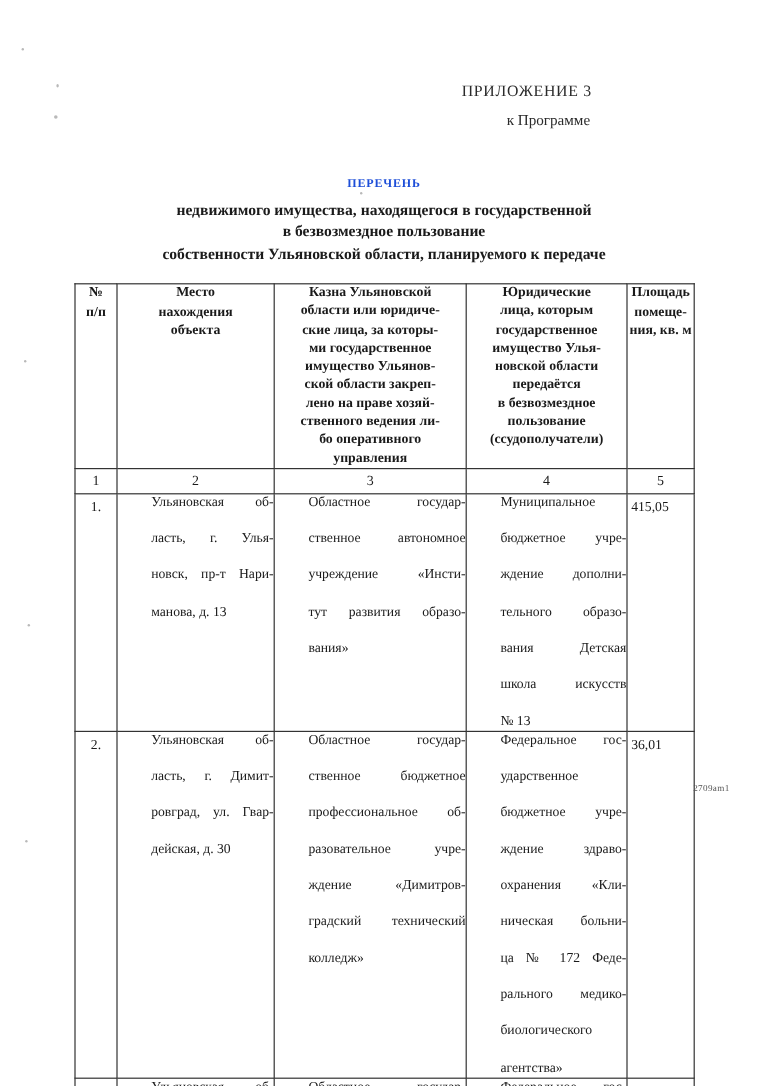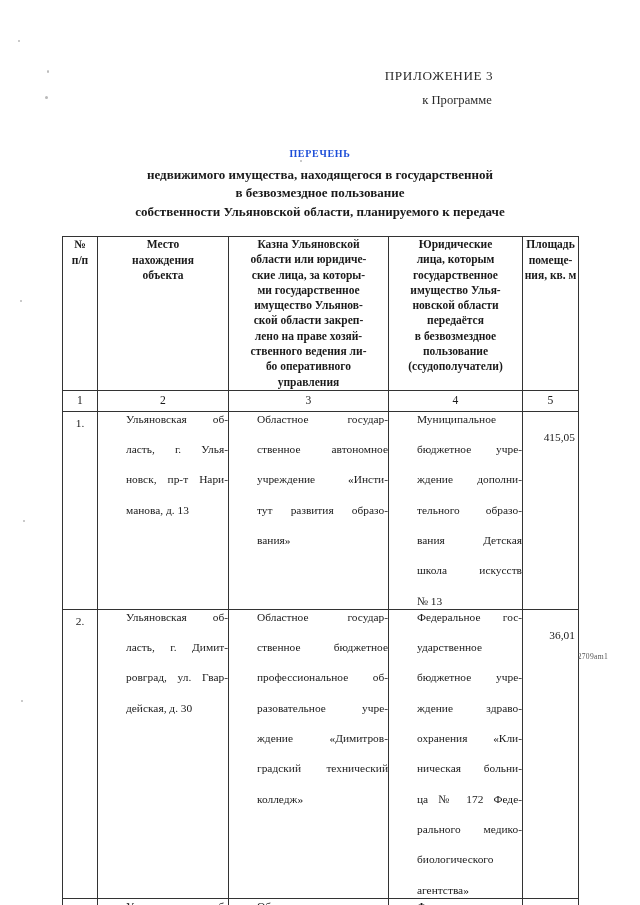--- a/index.html
+++ b/index.html
@@ -110,22 +110,22 @@
     line-height: 1.33;
     text-align: justify;
     text-justify: inter-word;
     hyphens: manual;
   }
   .body-cell.idx {
     text-align: center;
     padding: 4px 2px;
   }
   .body-cell.area {
-    text-align: right;
-    padding: 18px 3px;
+    text-align: left;
+    padding: 4px 3px;
   }
 
   
   .jl {
     display: block;
     text-align: justify;
     margin-left: 28px;
   }
   .jl::after {
     content: "";

